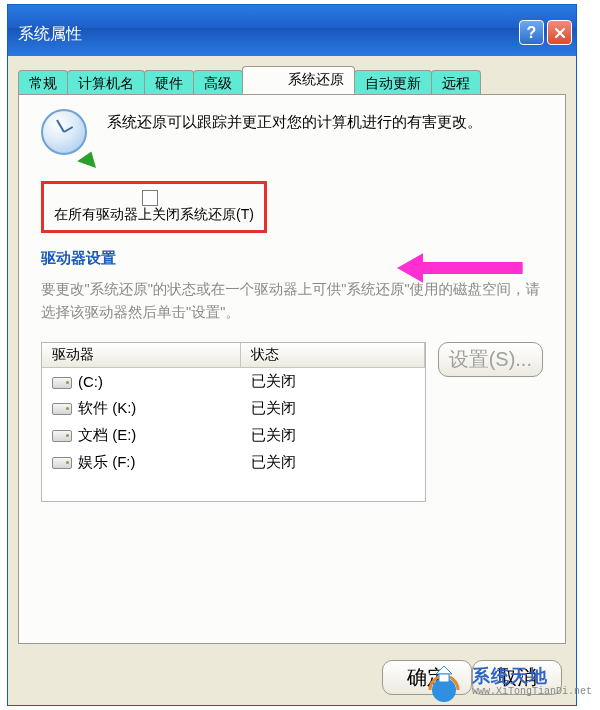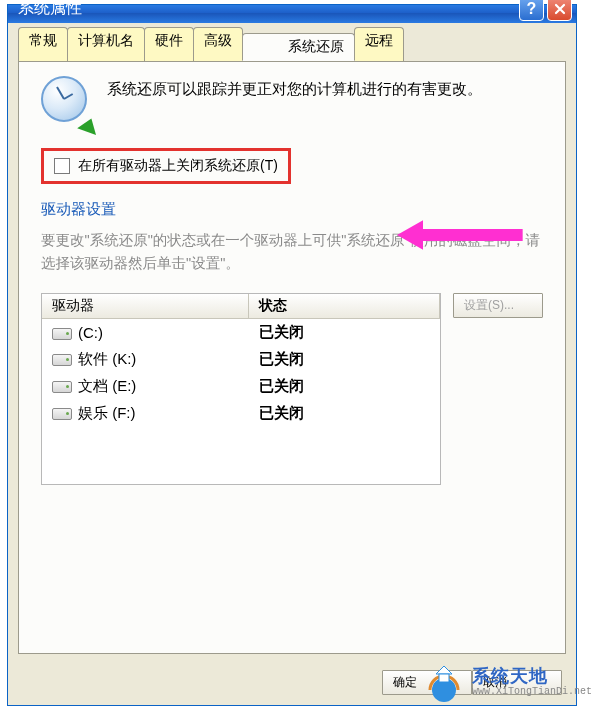--- a/index.html
+++ b/index.html
@@ -15,23 +15,23 @@
 .window {
   position: absolute;
   left: 7px; top: 4px;
   width: 570px; height: 702px;
   border: 1px solid #0b63c6;
   background: #ece9d8;
   display: flex;
   flex-direction: column;
 }
 .titlebar {
-  height: 18px;
+  height: 51px;
   background: linear-gradient(to bottom, #2a7ae2 0%, #1d5fc9 45%, #1a56ba 46%, #2a7ae2 100%);
-  display: flex; align-items: center;
+  display: flex; align-items: flex-end;
   padding: 0 4px 11px 10px;
   color: #fff;
   font-size: 16px;
 }
 .titlebar .title { flex: 1; }
 .tb-btn {
   width: 25px; height: 25px;
   margin-left: 3px;
   border: 1px solid #fff;
   border-radius: 4px;
@@ -43,28 +43,28 @@
 .tb-close { background: linear-gradient(to bottom, #f08b7a, #d94b2e); font-size: 15px; }
 .tabstrip {
   display: flex;
   align-items: flex-end;
   padding: 10px 10px 0 10px;
   height: 38px;
 }
 .tab {
   border: 1px solid #9c9a8c;
   border-bottom: none;
-  background: #fef9c3;
+  background: #5eead4;
   padding: 3px 10px;
   margin-right: -1px;
   border-radius: 4px 4px 0 0;
   font-size: 14px;
   position: relative;
   top: 1px;
-  height: 35px;
+  height: 25px;
   line-height: 18px;
 }
 .tab.active {
   background: #fcfcfa;
   height: 28px;
   top: 0;
   z-index: 2;
   border-bottom: 1px solid #fcfcfa;
   padding-left: 45px;
 }
@@ -110,38 +110,40 @@
   border-bottom: 14px solid #2aa02a;
   transform: rotate(20deg);
 }
 .intro-text { font-size: 15px; line-height: 1.5; padding-top: 2px; }
 .highlight-box {
   border: 3px solid #e3322e;
   padding: 6px 10px;
   display: inline-flex;
   align-items: center;
   margin-bottom: 12px;
+  flex-direction: column;
 }
 .checkbox {
   width: 16px; height: 16px;
   border: 1px solid #7a7a7a;
   background: #fff;
   margin-right: 8px;
   flex-shrink: 0;
 }
 .pink-arrow {
   position: absolute;
   left: 378px; top: 148px;
   width: 130px; height: 50px;
   pointer-events: none;
 }
 .group-title {
   color: #1a5bb8;
   font-size: 15px;
   margin: 4px 0 10px 0;
+  font-weight: bold;
 }
 .group-desc {
   color: #8a8a8a;
   font-size: 14.5px;
   line-height: 1.6;
   margin-bottom: 18px;
 }
 .avail-label {
   color: #8a8a8a;
   font-size: 14.5px;
@@ -149,34 +151,34 @@
 }
 .drive-area {
   display: flex;
   align-items: flex-start;
   gap: 12px;
 }
 .drive-list {
   flex: 1;
   border: 1px solid #b8b8b8;
   background: #fff;
-  height: 192px;
+  height: 160px;
 }
 .dl-header {
   display: flex;
   background: linear-gradient(to bottom, #ffffff, #eceae0);
   border-bottom: 1px solid #c8c6ba;
   font-size: 14px;
 }
 .dl-header .col {
   padding: 3px 10px;
   border-right: 1px solid #c8c6ba;
 }
 .col-drive { width: 52%; }
-.col-status { width: 48%; font-weight: bold; }
+.col-status { width: 48%; }
 .dl-row {
   display: flex;
   padding: 3px 0;
   font-size: 15px;
   align-items: center;
 }
 .dl-row .col { padding: 1px 10px; }
 .drive-icon {
   display: inline-block;
   width: 20px; height: 12px;
@@ -189,25 +191,25 @@
 }
 .drive-icon::after {
   content: "";
   position: absolute; right: 2px; top: 3px;
   width: 3px; height: 3px; background: #6aa84f; border-radius: 50%;
 }
 .btn {
   border: 1px solid #9c9a8c;
   background: linear-gradient(to bottom, #ffffff, #eceae0);
   padding: 3px 10px;
-  border-radius: 1px;
-  font-size: 12px;
+  border-radius: 10px;
+  font-size: 20px;
   font-family: inherit;
   min-width: 90px;
-  text-align: left;
+  text-align: center;
   cursor: default;
 }
 .btn.disabled { color: #a0a0a0; }
 .dialog-buttons {
   display: flex;
   justify-content: flex-end;
   gap: 0;
   padding: 8px 14px 10px 0;
 }
 .watermark {
@@ -240,20 +242,21 @@
       </svg>
     </div>
   </div>
 
   <div class="tabstrip">
     <div class="tab">常规</div>
     <div class="tab">计算机名</div>
     <div class="tab">硬件</div>
     <div class="tab">高级</div>
     <div class="tab active">系统还原</div>
+    <div class="tab">自动更新</div>
     <div class="tab">远程</div>
   </div>
 
   <div class="panel">
     <div class="intro">
       <div class="icon-wrap">
         <div class="icon-clock"></div>
         <div class="icon-arrow"></div>
       </div>
       <div class="intro-text">系统还原可以跟踪并更正对您的计算机进行的有害更改。</div>

